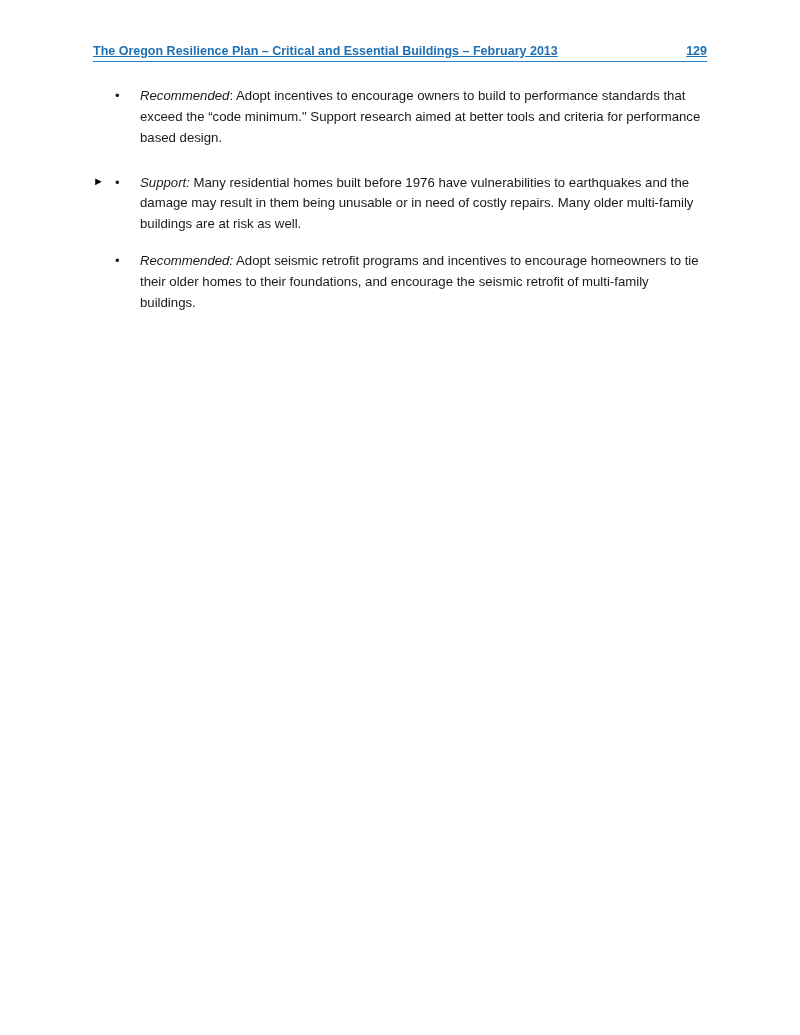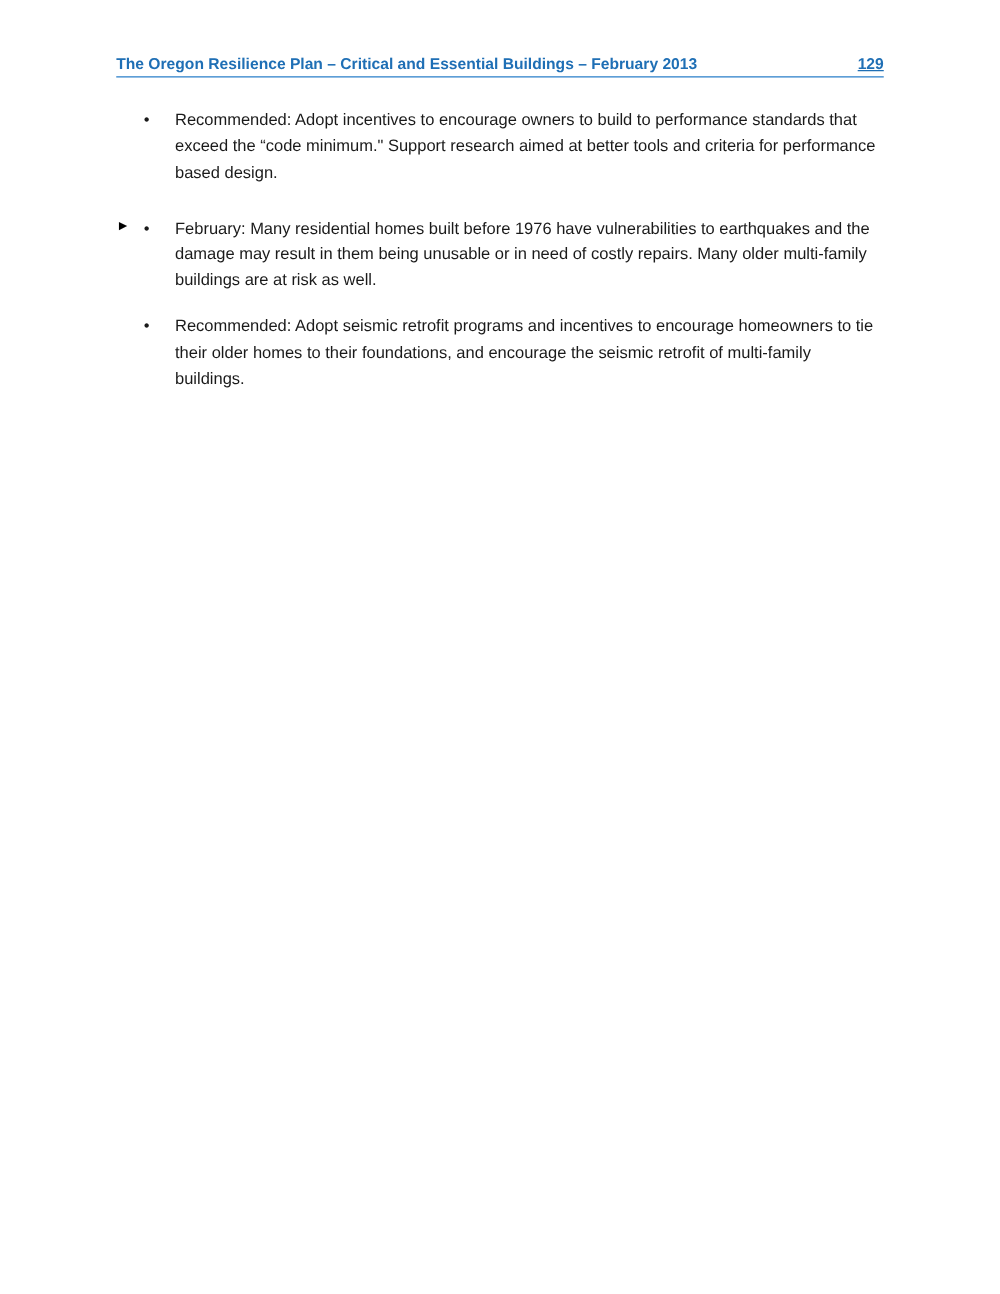--- a/index.html
+++ b/index.html
@@ -25,20 +25,21 @@
     display: flex;
     justify-content: space-between;
     align-items: baseline;
     font-size: 12.5px;
     font-weight: bold;
     color: #1f6fb5;
     border-bottom: 1px solid #2a7fc9;
     padding-bottom: 3px;
   }
   .header-title {
+    text-decoration: underline;
     white-space: nowrap;
   }
   .header-page {
     text-decoration: underline;
   }
   .content {
     position: absolute;
     left: 93px;
     top: 86px;
     width: 614px;
@@ -69,20 +70,21 @@
     color: #000000;
   }
   .heading-item .arrow {
     position: absolute;
     left: 0;
     top: 0;
     font-size: 11px;
     line-height: 1.62;
   }
   .lead {
+    font-style: italic;
   }
 </style>
 </head>
 <body>
 
 <div class="page">
 
   <div class="header">
     <span class="header-title">The Oregon Resilience Plan – Critical and Essential Buildings – February 2013</span>
     <span class="header-page">129</span>
@@ -94,21 +96,21 @@
       <span class="dot">•</span>
       <span class="lead">Recommended</span><span>: </span><span>Adopt incentives to encourage owners to build to performance standards that exceed the “code minimum." Support research aimed at better tools and criteria for performance based design.</span>
     </div>
 
     <div class="heading-item">
       <span class="arrow">►</span>
     </div>
 
     <div class="bullet-item">
       <span class="dot">•</span>
-      <span class="lead">February:</span><span> </span><span>Many residential homes built before 1976 have vulnerabilities to earthquakes and the damage may result in them being unusable or in need of costly repairs. Many older multi-family buildings are at risk as well.</span>
+      <span class="lead">Support:</span><span> </span><span>Many residential homes built before 1976 have vulnerabilities to earthquakes and the damage may result in them being unusable or in need of costly repairs. Many older multi-family buildings are at risk as well.</span>
     </div>
 
     <div class="bullet-item">
       <span class="dot">•</span>
       <span class="lead">Recommended:</span><span> </span><span>Adopt seismic retrofit programs and incentives to encourage homeowners to tie their older homes to their foundations, and encourage the seismic retrofit of multi-family buildings.</span>
     </div>
 
   </div>
 </div>
 

